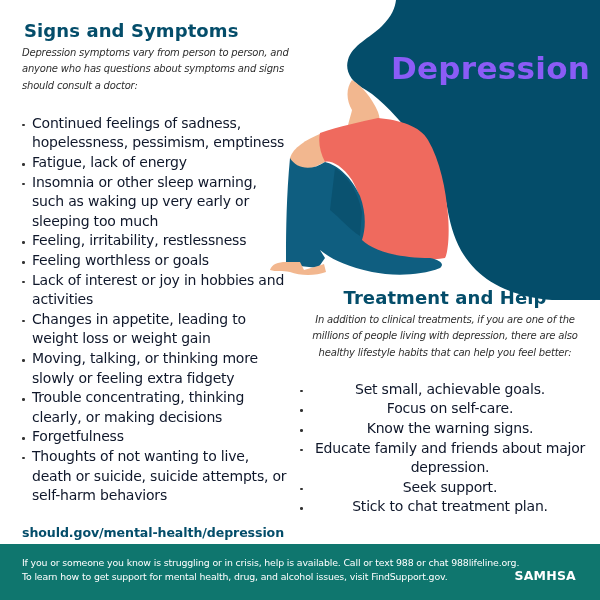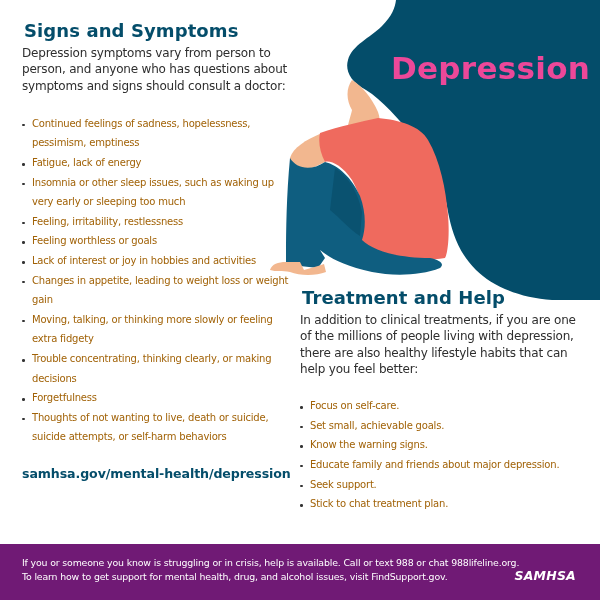--- a/index.html
+++ b/index.html
@@ -5,61 +5,62 @@
     html, body { margin: 0; padding: 0; }
     body {
       width: 600px; height: 600px; position: relative; overflow: hidden;
       background: #ffffff;
       font-family: "DejaVu Sans", sans-serif;
       color: #2a2a2a;
     }
     .art { position: absolute; left: 0; top: 0; width: 600px; height: 600px; z-index: 0; }
     .title {
       position: absolute; left: 391px; top: 50px; z-index: 2;
-      color: #ec4899; font-family: "DejaVu Sans", sans-serif; font-weight: bold;
+      color: #8b5cf6; font-family: "DejaVu Sans", sans-serif; font-weight: bold;
       font-size: 31px; letter-spacing: 0.3px; margin: 0;
     }
     .left-col { position: absolute; left: 22px; top: 17px; width: 270px; z-index: 2; }
-    .right-col { position: absolute; left: 300px; top: 284px; width: 290px; z-index: 2; }
+    .right-col { position: absolute; left: 300px; top: 284px; width: 290px; z-index: 2; text-align: center; }
     h2 {
       margin: 2px; color: #044d6a; font-family: "DejaVu Sans", sans-serif;
       font-weight: bold; font-size: 18px; letter-spacing: 0.1px; line-height: 24px;
     }
     .intro {
-      margin: 0; font-size: 12px; line-height: 16.3px; color: #2e2e2e;
+      margin: 0; font-size: 10px; line-height: 16.3px; color: #2e2e2e;
       letter-spacing: -0.2px;
+      font-style: italic;
     }
     ul.bullets { list-style: none; margin: 0; padding: 0; }
     ul.bullets li {
-      position: relative; padding-left: 10px; font-size: 10px; line-height: 19.6px;
-      color: #a16207; letter-spacing: -0.2px;
+      position: relative; padding-left: 10px; font-size: 14px; line-height: 19.6px;
+      color: #0f172a; letter-spacing: -0.2px;
     }
     ul.bullets li::before {
       content: ""; position: absolute; left: 0; top: 10px; width: 2.5px; height: 2.5px;
       background: #333; border-radius: 50%;
     }
     .left-col ul.bullets { margin-top: 20px; }
     .right-col ul.bullets { margin-top: 19px; }
     .link {
       display: block; margin-top: 19px; color: #044d6a; font-weight: bold;
       font-size: 12.6px; text-decoration: none; letter-spacing: -0.1px;
     }
     .footer {
       position: absolute; left: 0; top: 544px; width: 600px; height: 56px;
-      background: #701a75; z-index: 2;
+      background: #0f766e; z-index: 2;
     }
     .footer p {
       margin: 0; position: absolute; left: 22px; color: #ffffff; font-size: 9.4px;
       line-height: 12px; letter-spacing: -0.15px; white-space: nowrap;
     }
     .footer .l1 { top: 13px; }
     .footer .l2 { top: 27px; }
     .samhsa {
       position: absolute; right: 24px; top: 24px; color: #ffffff;
-      font-family: "DejaVu Sans", sans-serif; font-weight: bold; font-style: italic;
+      font-family: "DejaVu Sans", sans-serif; font-weight: bold; 
       font-size: 12.5px; letter-spacing: 0.2px;
     }
   </style>
 </head>
 <body>
 
 <svg class="art" viewBox="0 0 600 600" width="600" height="600">
 
   <path fill="#044d6a" d="M396,0 L600,0 L600,300 L552,300
        C520,298 492,286 476,270
@@ -94,39 +95,39 @@
 </svg>
 
 <h1 class="title">Depression</h1>
 
 <section class="left-col">
   <h2>Signs and Symptoms</h2>
   <p class="intro">Depression symptoms vary from person to person, and anyone who has questions about symptoms and signs should consult a doctor:</p>
   <ul class="bullets">
     <li>Continued feelings of sadness, hopelessness, pessimism, emptiness</li>
     <li>Fatigue, lack of energy</li>
-    <li>Insomnia or other sleep issues, such as waking up very early or sleeping too much</li>
+    <li>Insomnia or other sleep warning, such as waking up very early or sleeping too much</li>
     <li>Feeling, irritability, restlessness</li>
     <li>Feeling worthless or goals</li>
     <li>Lack of interest or joy in hobbies and activities</li>
     <li>Changes in appetite, leading to weight loss or weight gain</li>
     <li>Moving, talking, or thinking more slowly or feeling extra fidgety</li>
     <li>Trouble concentrating, thinking clearly, or making decisions</li>
     <li>Forgetfulness</li>
     <li>Thoughts of not wanting to live, death or suicide, suicide attempts, or self-harm behaviors</li>
   </ul>
-  <a class="link">samhsa.gov/mental-health/depression</a>
+  <a class="link">should.gov/mental-health/depression</a>
 </section>
 
 <section class="right-col">
   <h2>Treatment and Help</h2>
   <p class="intro">In addition to clinical treatments, if you are one of the millions of people living with depression, there are also healthy lifestyle habits that can help you feel better:</p>
   <ul class="bullets">
+    <li>Set small, achievable goals.</li>
     <li>Focus on self-care.</li>
-    <li>Set small, achievable goals.</li>
     <li>Know the warning signs.</li>
     <li>Educate family and friends about major depression.</li>
     <li>Seek support.</li>
     <li>Stick to chat treatment plan.</li>
   </ul>
 </section>
 
 <footer class="footer">
   <p class="l1">If you or someone you know is struggling or in crisis, help is available. Call or text 988 or chat 988lifeline.org.</p>
   <p class="l2">To learn how to get support for mental health, drug, and alcohol issues, visit FindSupport.gov.</p>

